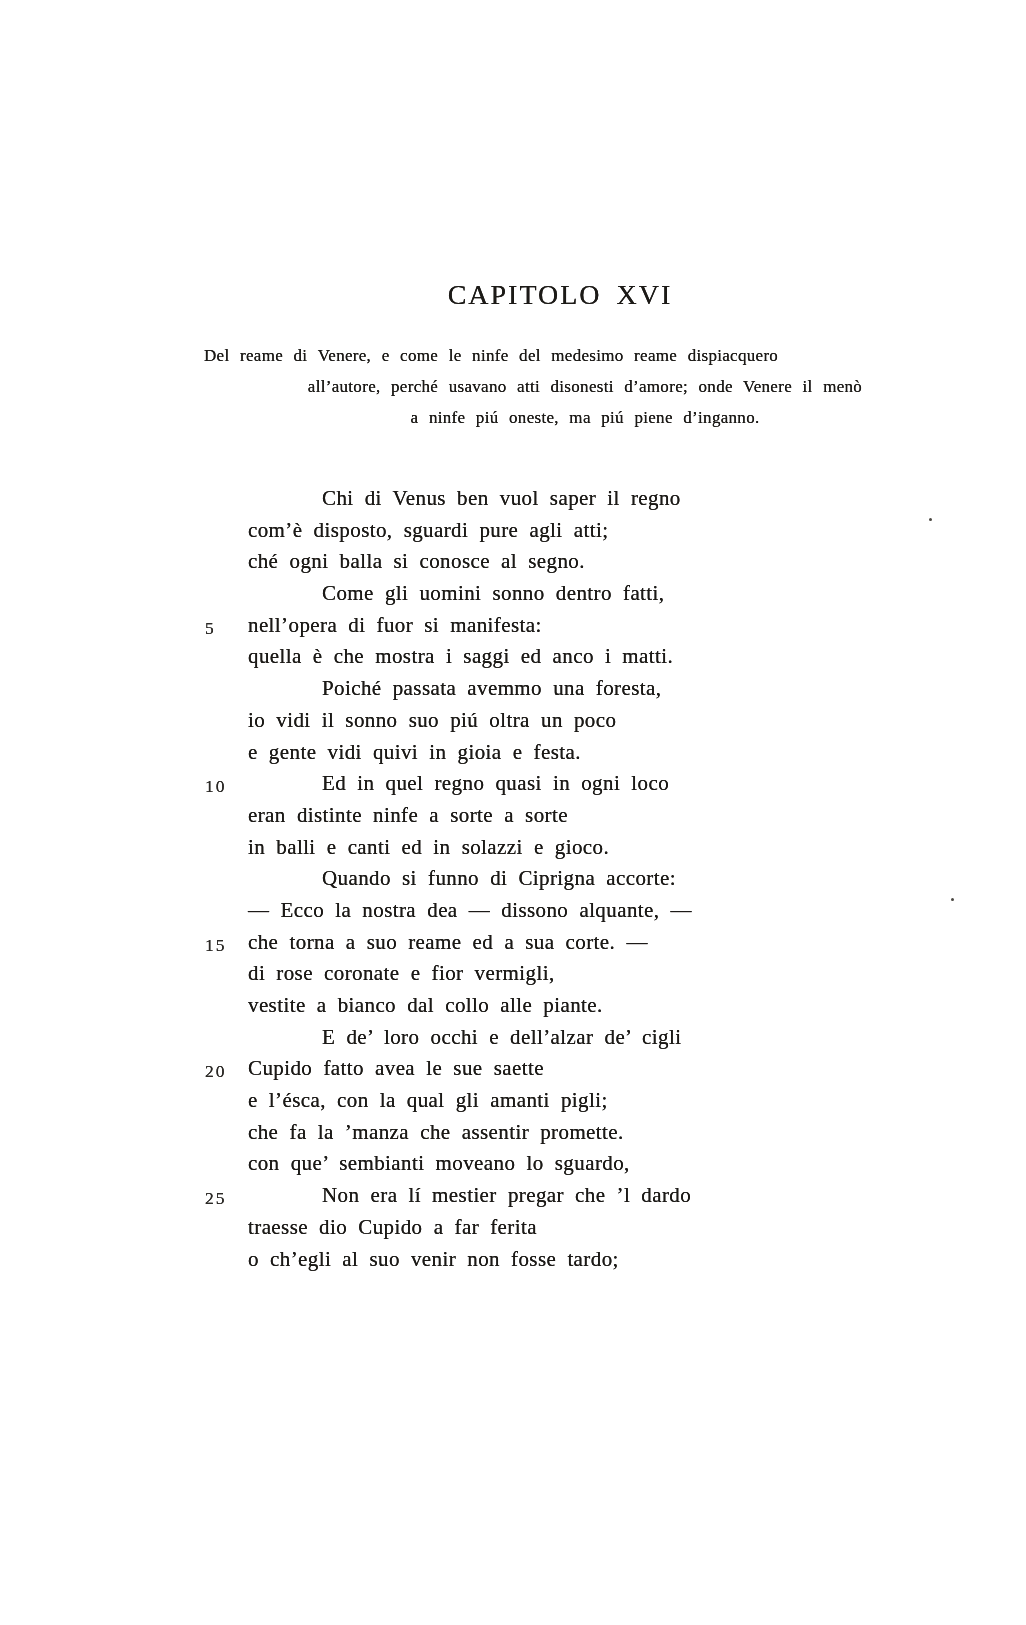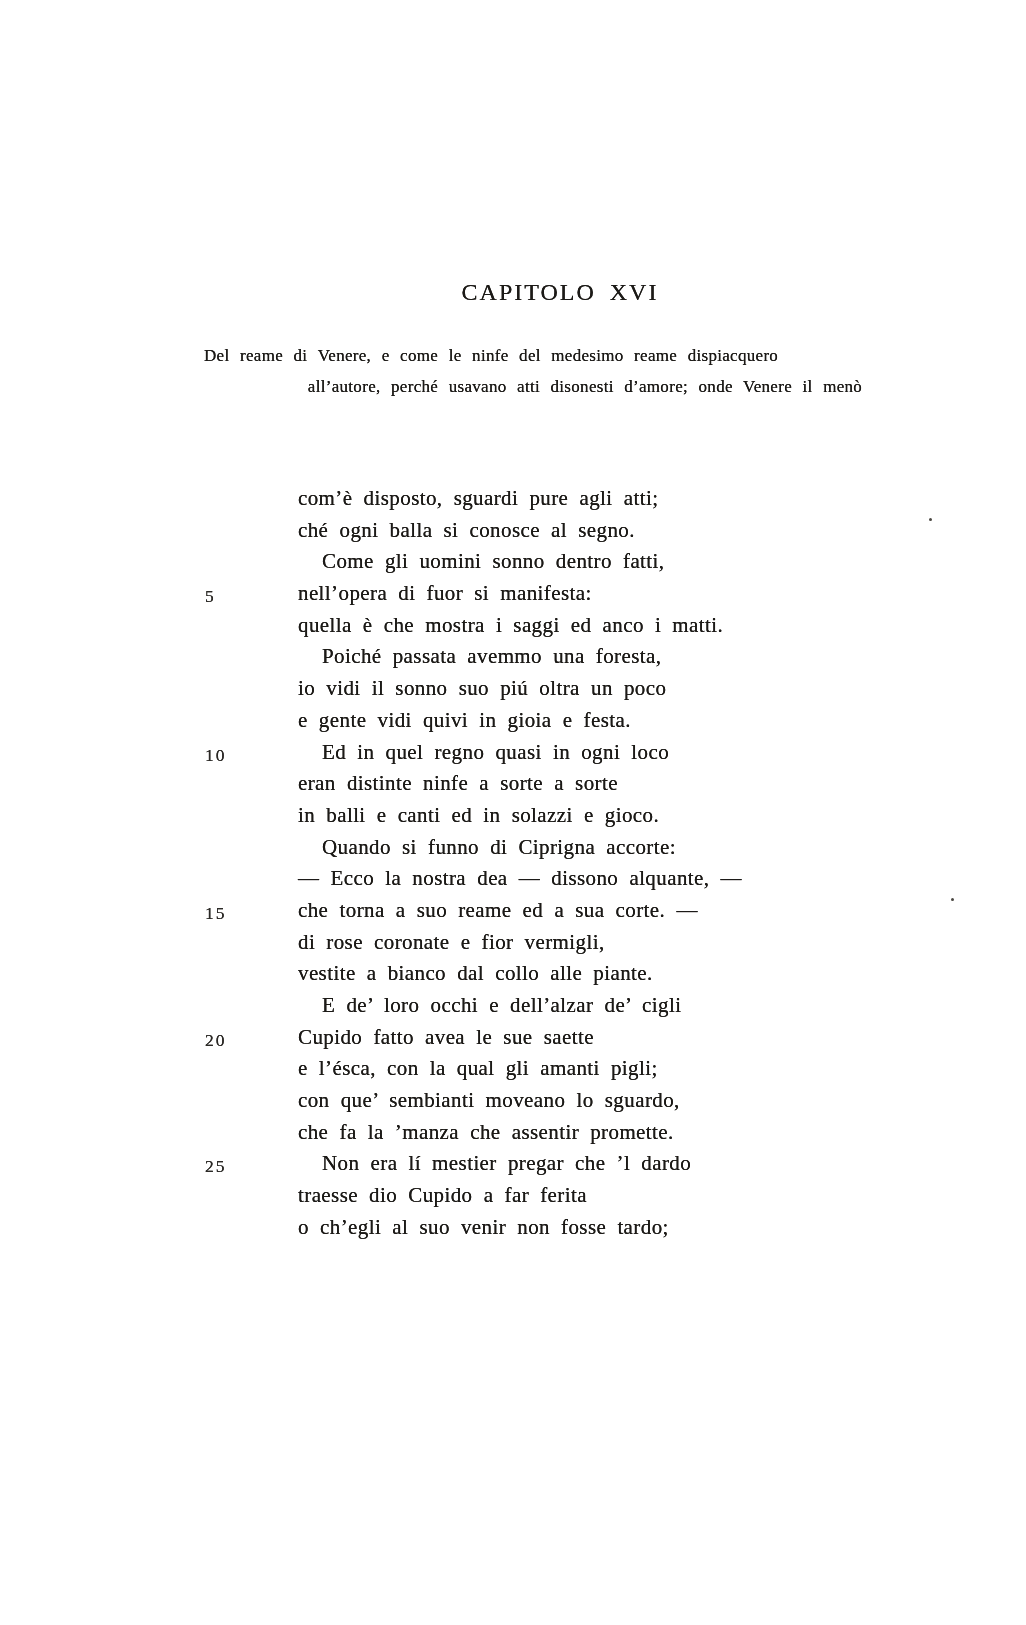--- a/index.html
+++ b/index.html
@@ -16,21 +16,21 @@
     font-family: "Liberation Serif", "DejaVu Serif", serif;
     color: #1c1a17;
   }
   .chapter-title {
     position: absolute;
     top: 279px;
     left: 205px;
     width: 710px;
     margin: 0;
     text-align: center;
-    font-size: 24px;
+    font-size: 28px;
     font-weight: normal;
     letter-spacing: 2px;
     word-spacing: 6px;
     text-shadow: 0 0 0.4px currentColor;
   }
   .argument {
     position: absolute;
     top: 340px;
     left: 204px;
     width: 720px;
@@ -64,21 +64,21 @@
   .line-num {
     position: absolute;
     left: 1px;
     top: 3px;
     font-size: 17.5px;
     letter-spacing: 2px;
     color: #2b2926;
   }
   .line-text {
     display: block;
-    margin-left: 94px;
+    margin-left: 44px;
     letter-spacing: 0.4px;
     word-spacing: 5.5px;
   }
   .indent .line-text {
     margin-left: 118px;
   }
   .speck {
     position: absolute;
     background: #4a4741;
     border-radius: 50%;
@@ -88,23 +88,28 @@
 </style>
 </head>
 <body>
 
 <div class="page">
   <h1 class="chapter-title">CAPITOLO XVI</h1>
 
   <div class="argument" id="argument">
       <div class="arg-line">Del reame di Venere, e come le ninfe del medesimo reame dispiacquero</div>
       <div class="arg-line arg-cont">all’autore, perché usavano atti disonesti d’amore; onde Venere il menò</div>
+      <div class="arg-line arg-cont">a ninfe piú oneste, ma piú piene d’inganno.</div>
     </div>
 
   <div class="poem" id="poem">
+      <div class="poem-row indent">
+        <span class="line-num"></span>
+        <span class="line-text">Chi di Venus ben vuol saper il regno</span>
+      </div>
       <div class="poem-row">
         <span class="line-num"></span>
         <span class="line-text">com’è disposto, sguardi pure agli atti;</span>
       </div>
       <div class="poem-row">
         <span class="line-num"></span>
         <span class="line-text">ché ogni balla si conosce al segno.</span>
       </div>
       <div class="poem-row indent">
         <span class="line-num"></span>
@@ -169,25 +174,25 @@
       <div class="poem-row">
         <span class="line-num">20</span>
         <span class="line-text">Cupido fatto avea le sue saette</span>
       </div>
       <div class="poem-row">
         <span class="line-num"></span>
         <span class="line-text">e l’ésca, con la qual gli amanti pigli;</span>
       </div>
       <div class="poem-row">
         <span class="line-num"></span>
+        <span class="line-text">che fa la ’manza che assentir promette.</span>
+      </div>
+      <div class="poem-row">
+        <span class="line-num"></span>
         <span class="line-text">con que’ sembianti moveano lo sguardo,</span>
-      </div>
-      <div class="poem-row">
-        <span class="line-num"></span>
-        <span class="line-text">che fa la ’manza che assentir promette.</span>
       </div>
       <div class="poem-row indent">
         <span class="line-num">25</span>
         <span class="line-text">Non era lí mestier pregar che ’l dardo</span>
       </div>
       <div class="poem-row">
         <span class="line-num"></span>
         <span class="line-text">traesse dio Cupido a far ferita</span>
       </div>
       <div class="poem-row">

